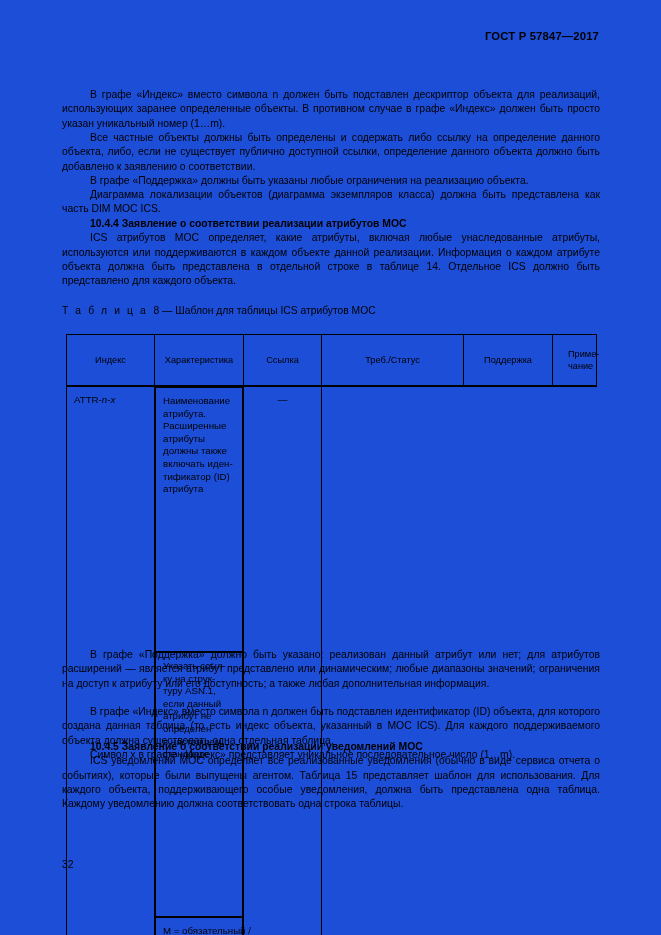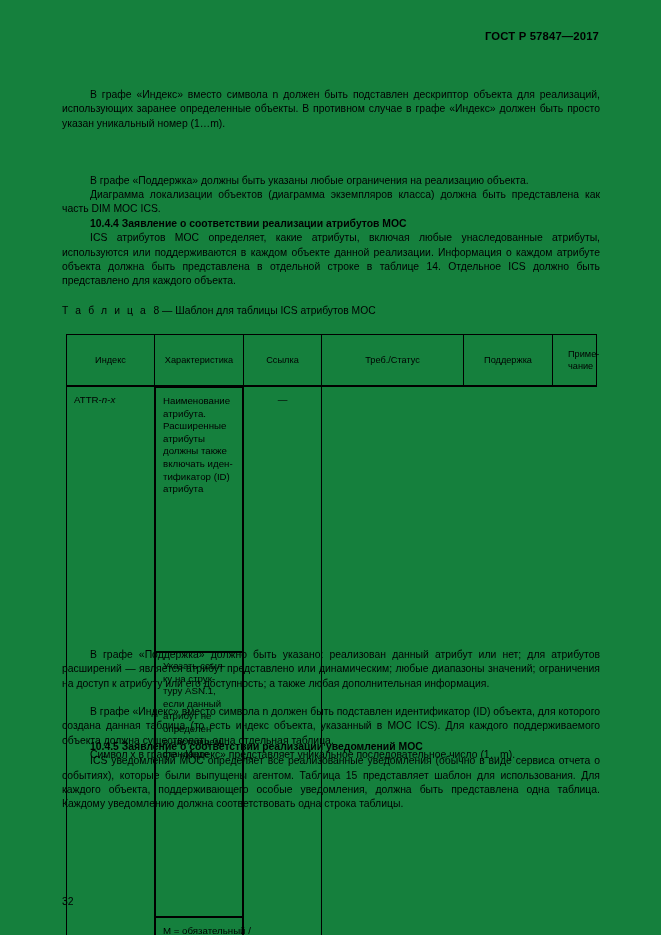--- a/index.html
+++ b/index.html
@@ -9,21 +9,21 @@
     background: #ffffff;
   }
   body {
     font-family: "Liberation Sans", sans-serif;
     color: #000000;
   }
   .page {
     position: relative;
     width: 661px;
     height: 935px;
-    background: #15803d;
+    background: #1d4ed8;
     overflow: hidden;
     box-sizing: border-box;
   }
 
   
   .header {
     position: absolute;
     top: 30px;
     right: 62px;
     font-size: 11.3px;
@@ -103,35 +103,38 @@
   .c3 { width: 78px; }
   .c4 { width: 142px; }
   .c5 { width: 89px; }
   .c6 { width: 44px; }
   .cellline { display: block; white-space: pre; }
 
   
   .pagenum {
     position: absolute;
     left: 62px;
-    top: 896px;
+    top: 859px;
     font-size: 10.4px;
   }
 </style>
 </head>
 <body>
 
 <div class="page">
 
   <div class="header">ГОСТ Р 57847—2017</div>
 
   <div class="col" style="top:88px;">
     <p class="body">В графе «Индекс» вместо символа n должен быть подставлен дескриптор объекта для реализаций, использующих заранее определенные объекты. В противном случае в графе «Индекс» должен быть просто указан уникальный номер (1…m).</p>
   </div>
 
+  <div class="col" style="top:131px;">
+    <p class="body">Все частные объекты должны быть определены и содержать либо ссылку на определение данного объекта, либо, если не существует публично доступной ссылки, определение данного объекта должно быть добавлено к заявлению о соответствии.</p>
+  </div>
 
   <div class="col" style="top:174px;">
     <p class="body">В графе «Поддержка» должны быть указаны любые ограничения на реализацию объекта.</p>
   </div>
 
   <div class="col" style="top:188px;">
     <p class="body">Диаграмма локализации объектов (диаграмма экземпляров класса) должна быть представлена как часть DIM MOC ICS.</p>
   </div>
 
   <div class="col" style="top:217px;">

